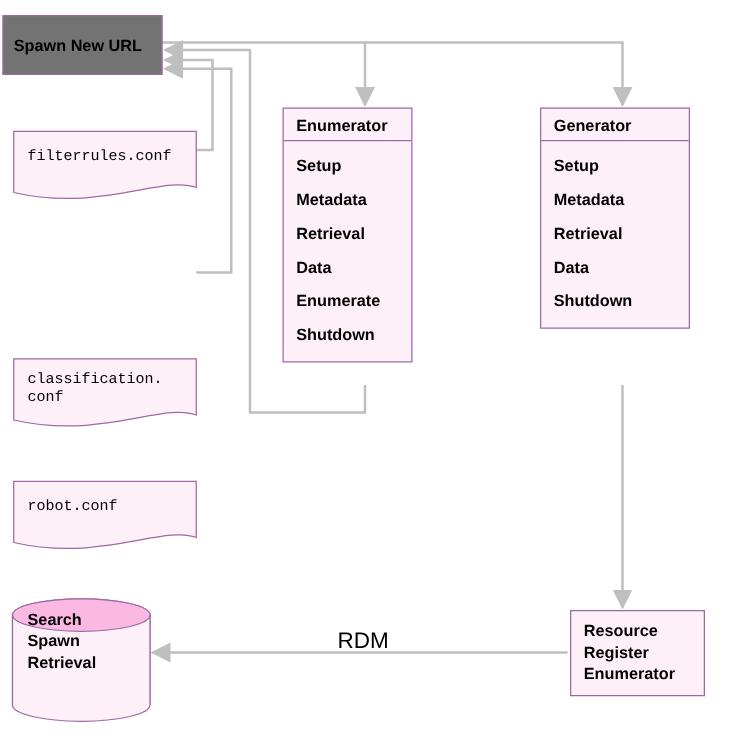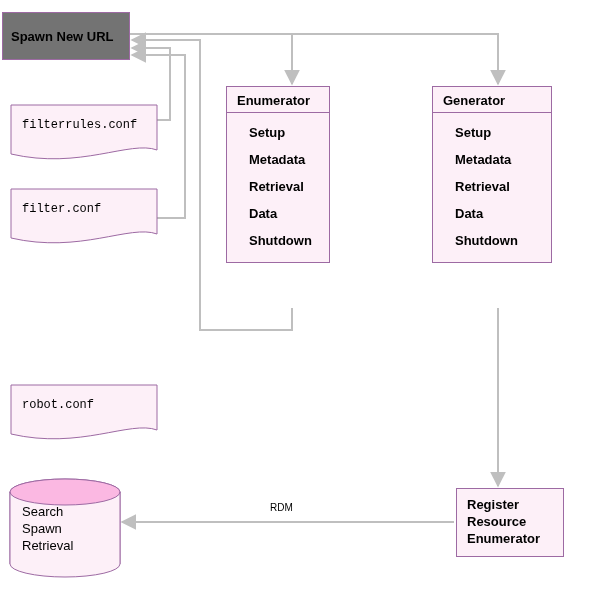--- a/index.html
+++ b/index.html
@@ -25,21 +25,21 @@
   .box {
     border: 1px solid #9d6aa3;
     background: #fdf0f8;
   }
   .box-title {
     font-weight: bold;
     padding: 6px 10px 4px 10px;
     border-bottom: 1px solid #9d6aa3;
   }
   .box-body {
-    padding: 6px 10px 8px 22px;
+    padding: 6px 10px 8px 10px;
   }
   .box-item {
     padding: 6px 0;
     font-weight: bold;
   }
   .simple-box {
     border: 1px solid #9d6aa3;
     background: #737373;
     font-weight: bold;
     display: flex;
@@ -65,27 +65,27 @@
     font-size: 12px;
     white-space: pre;
     line-height: 1.25;
   }
   .cyl {
     position: absolute;
   }
   .cyl-label {
     position: absolute;
     left: 14px;
-    top: 26px;
-    font-weight: normal;
+    top: 10px;
+    font-weight: bold;
     line-height: 1.3;
   }
   .edge-label {
     position: absolute;
-    font-size: 10px;
+    font-size: 18px;
   }
   svg.edges {
     position: absolute;
     left: 0; top: 0;
     width: 591px; height: 590px;
     pointer-events: none;
   }
 </style>
 </head>
 <body>
@@ -117,60 +117,62 @@
     <span>Spawn New URL</span>
   </div>
 
   <div class="doc" style="left:10px; top:104px;">
     <svg width="148" height="62" viewBox="0 0 148 62">
       <path d="M1 1 H147 V46 C120 36, 70 66, 1 50 Z" fill="#fdf0f8" stroke="#9d6aa3" stroke-width="1"></path>
     </svg>
     <div class="doc-label">filterrules.conf</div>
   </div>
 
-  <div class="doc" style="left:10px; top:188px;">
+
+  <div class="doc" style="left:10px; top:286px;">
     <svg width="148" height="62" viewBox="0 0 148 62">
       <path d="M1 1 H147 V46 C120 36, 70 66, 1 50 Z" fill="#fdf0f8" stroke="#9d6aa3" stroke-width="1"></path>
     </svg>
-    <div class="doc-label">filter.conf</div>
+    <div class="doc-label" style="top:10px;">classification.
+conf</div>
   </div>
-
 
   <div class="doc" style="left:10px; top:384px;">
     <svg width="148" height="62" viewBox="0 0 148 62">
       <path d="M1 1 H147 V46 C120 36, 70 66, 1 50 Z" fill="#fdf0f8" stroke="#9d6aa3" stroke-width="1"></path>
     </svg>
     <div class="doc-label">robot.conf</div>
   </div>
 
   <div class="node box" style="left:226px; top:86px; width:104px;">
     <div class="box-title">Enumerator</div>
     <div class="box-body">
       <div class="box-item">Setup</div>
       <div class="box-item">Metadata</div>
       <div class="box-item">Retrieval</div>
       <div class="box-item">Data</div>
+      <div class="box-item">Enumerate</div>
       <div class="box-item">Shutdown</div>
     </div>
   </div>
 
   <div class="node box" style="left:432px; top:86px; width:120px;">
     <div class="box-title">Generator</div>
     <div class="box-body">
       <div class="box-item">Setup</div>
       <div class="box-item">Metadata</div>
       <div class="box-item">Retrieval</div>
       <div class="box-item">Data</div>
       <div class="box-item">Shutdown</div>
     </div>
   </div>
 
   <div class="node reg-box" style="left:456px; top:488px; width:108px;">
+    <div>Resource</div>
     <div>Register</div>
-    <div>Resource</div>
     <div>Enumerator</div>
   </div>
 
   <div class="cyl" style="left:8px; top:478px;">
     <svg width="114" height="100" viewBox="0 0 114 100">
       <ellipse cx="57" cy="14" rx="55" ry="13" fill="#fbb8e2" stroke="#9d6aa3"></ellipse>
       <path d="M2 14 V86" fill="none" stroke="#9d6aa3"></path>
       <path d="M112 14 V86" fill="none" stroke="#9d6aa3"></path>
       <path d="M2 14 V86 A55 13 0 0 0 112 86 V14" fill="#fdf0f8" stroke="none"></path>
       <ellipse cx="57" cy="14" rx="55" ry="13" fill="#fbb8e2" stroke="#9d6aa3"></ellipse>

